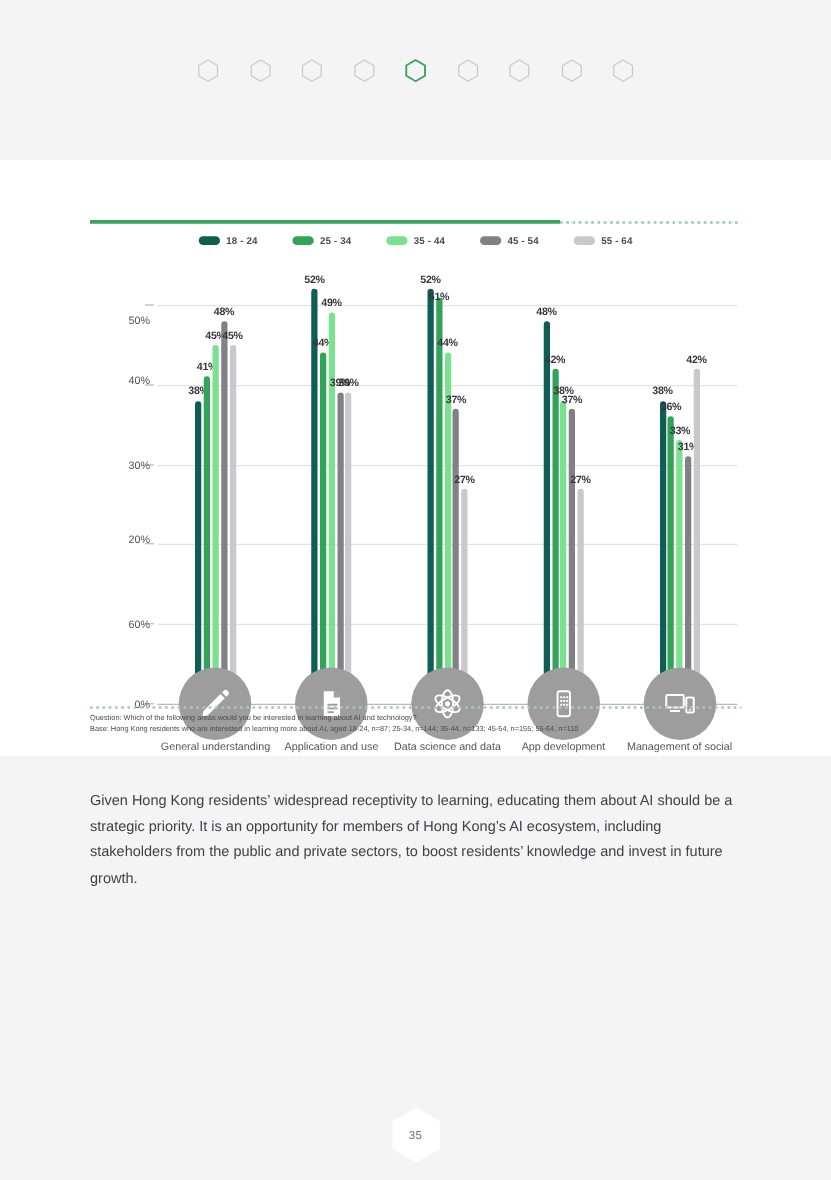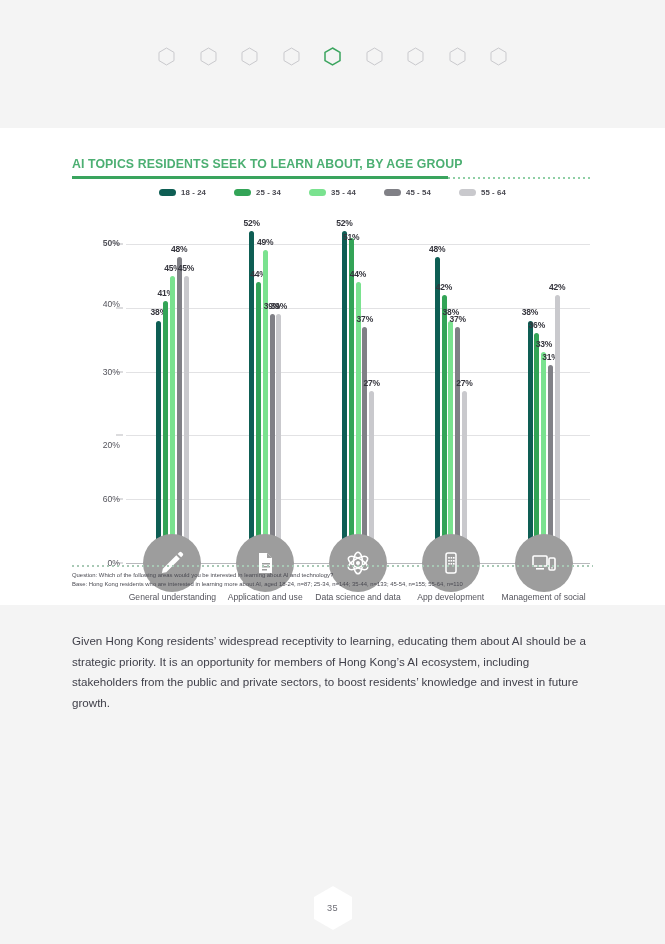--- a/index.html
+++ b/index.html
@@ -229,21 +229,20 @@
       <div class="hexdot">
         <svg width="17" height="19" viewBox="0 0 17 19">
           <polygon points="8.5,1 16,5.4 16,13.6 8.5,18 1,13.6 1,5.4" fill="none" stroke="#c9c9cd" stroke-width="1"></polygon>
         </svg>
       </div>
     </div>
 </div>
 
 <div class="card">
 
-  <div class="card-title">AI TOPICS RESIDENTS SEEK TO LEARN ABOUT, BY AGE GROUP</div>
   <div class="title-rule">
     <div class="solid"></div>
     <div class="dots"></div>
   </div>
 
   <div class="legend" id="legend">
       <div class="legend-item">
         <span class="legend-swatch" style="background: rgb(14, 94, 84);"></span>
         <span class="legend-label">18 - 24</span>
       </div>
@@ -265,27 +264,27 @@
       </div>
     </div>
 
   <div class="plot">
     <div class="axis-labels" id="axis-labels">
         <div class="ytick-dash" style="top: 351px;"></div>
         <div class="ytick" style="top: 351px;">0%</div>
         <div class="ytick-dash" style="top: 287.182px;"></div>
         <div class="ytick" style="top: 287.182px;">60%</div>
         <div class="ytick-dash" style="top: 223.364px;"></div>
-        <div class="ytick" style="top: 233px;">20%</div>
+        <div class="ytick" style="top: 219px;">20%</div>
         <div class="ytick-dash" style="top: 159.545px;"></div>
         <div class="ytick" style="top: 159.545px;">30%</div>
         <div class="ytick-dash" style="top: 95.7273px;"></div>
         <div class="ytick" style="top: 92px;">40%</div>
         <div class="ytick-dash" style="top: 31.9091px;"></div>
-        <div class="ytick" style="top: 31px; font-weight: bold;">50%</div>
+        <div class="ytick" style="top: 44px;">50%</div>
       </div>
     <div class="grid" id="grid">
         <div class="gridline zero" style="top: 351px;"></div>
         <div class="gridline" style="top: 287.182px;"></div>
         <div class="gridline" style="top: 223.364px;"></div>
         <div class="gridline" style="top: 159.545px;"></div>
         <div class="gridline" style="top: 95.7273px;"></div>
         <div class="gridline" style="top: 31.9091px;"></div>
       </div>
     <div class="bars-layer" id="bars-layer">

